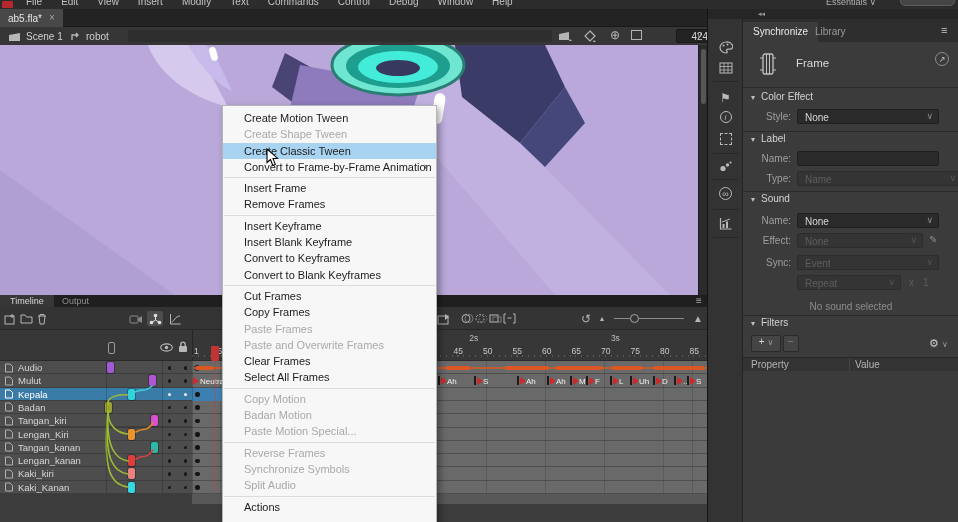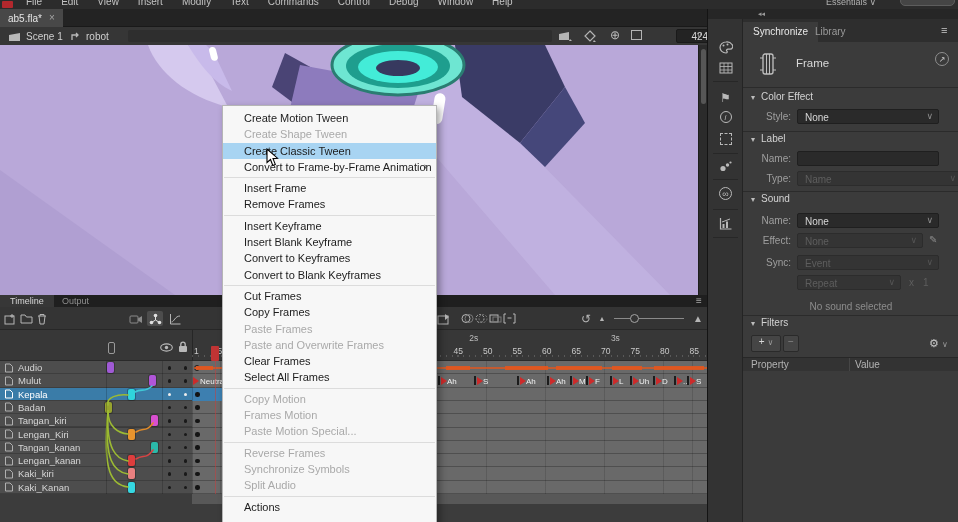--- a/index.html
+++ b/index.html
@@ -664,21 +664,21 @@
       <div class="ctx-item"><span>Convert to Blank Keyframes</span></div>
       <div class="ctx-sep"></div>
       <div class="ctx-item"><span>Cut Frames</span></div>
       <div class="ctx-item"><span>Copy Frames</span></div>
       <div class="ctx-item dis"><span>Paste Frames</span></div>
       <div class="ctx-item dis"><span>Paste and Overwrite Frames</span></div>
       <div class="ctx-item"><span>Clear Frames</span></div>
       <div class="ctx-item"><span>Select All Frames</span></div>
       <div class="ctx-sep"></div>
       <div class="ctx-item dis"><span>Copy Motion</span></div>
-      <div class="ctx-item dis"><span>Frames Motion</span></div>
+      <div class="ctx-item dis"><span>Badan Motion</span></div>
       <div class="ctx-item dis"><span>Paste Motion Special...</span></div>
       <div class="ctx-sep"></div>
       <div class="ctx-item dis"><span>Reverse Frames</span></div>
       <div class="ctx-item dis"><span>Synchronize Symbols</span></div>
       <div class="ctx-item dis"><span>Split Audio</span></div>
       <div class="ctx-sep"></div>
       <div class="ctx-item"><span>Actions</span></div>
     </div>
 
   <svg id="cursor" width="13" height="19" viewBox="0 0 13 19">

